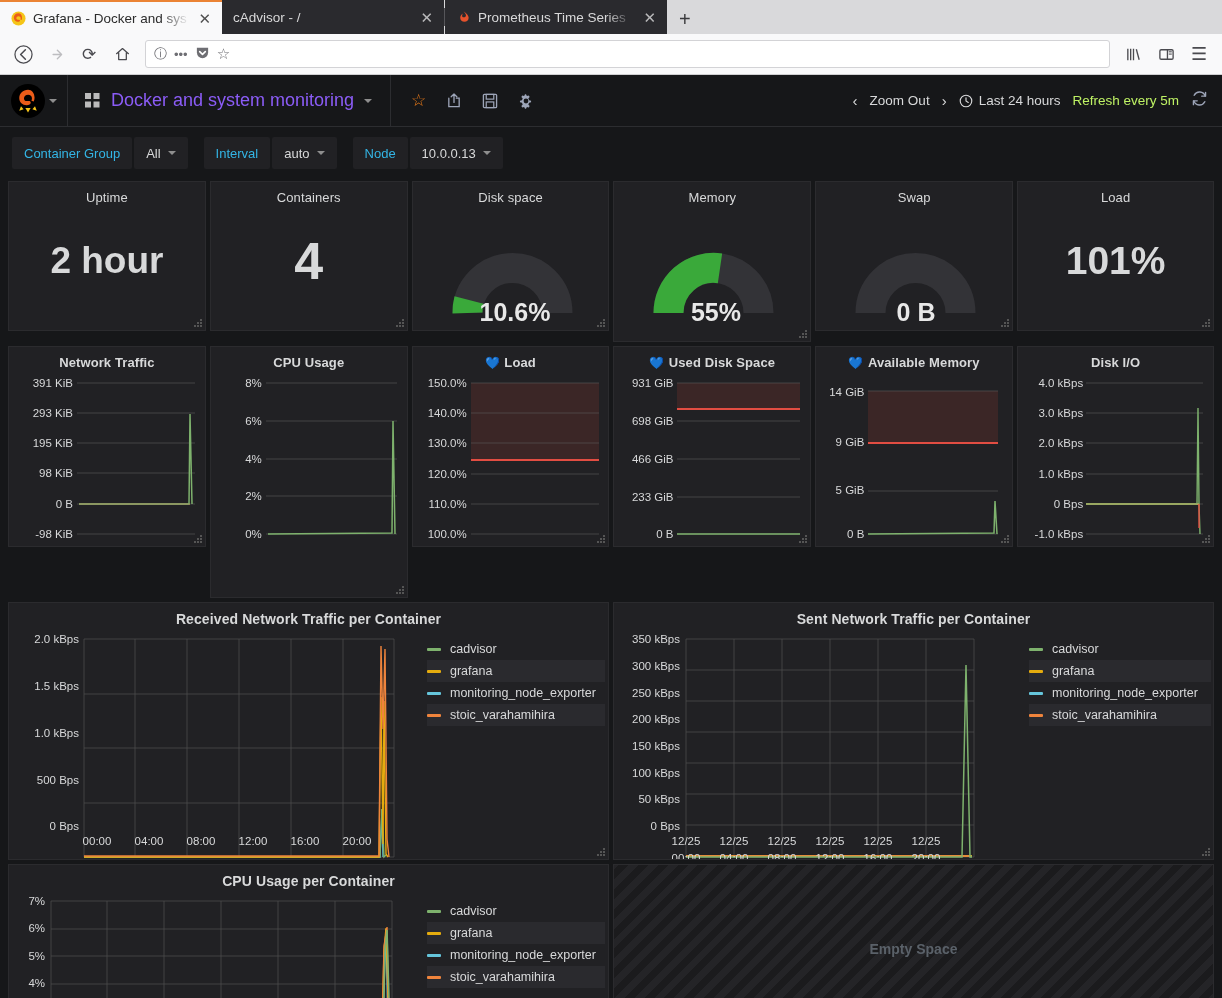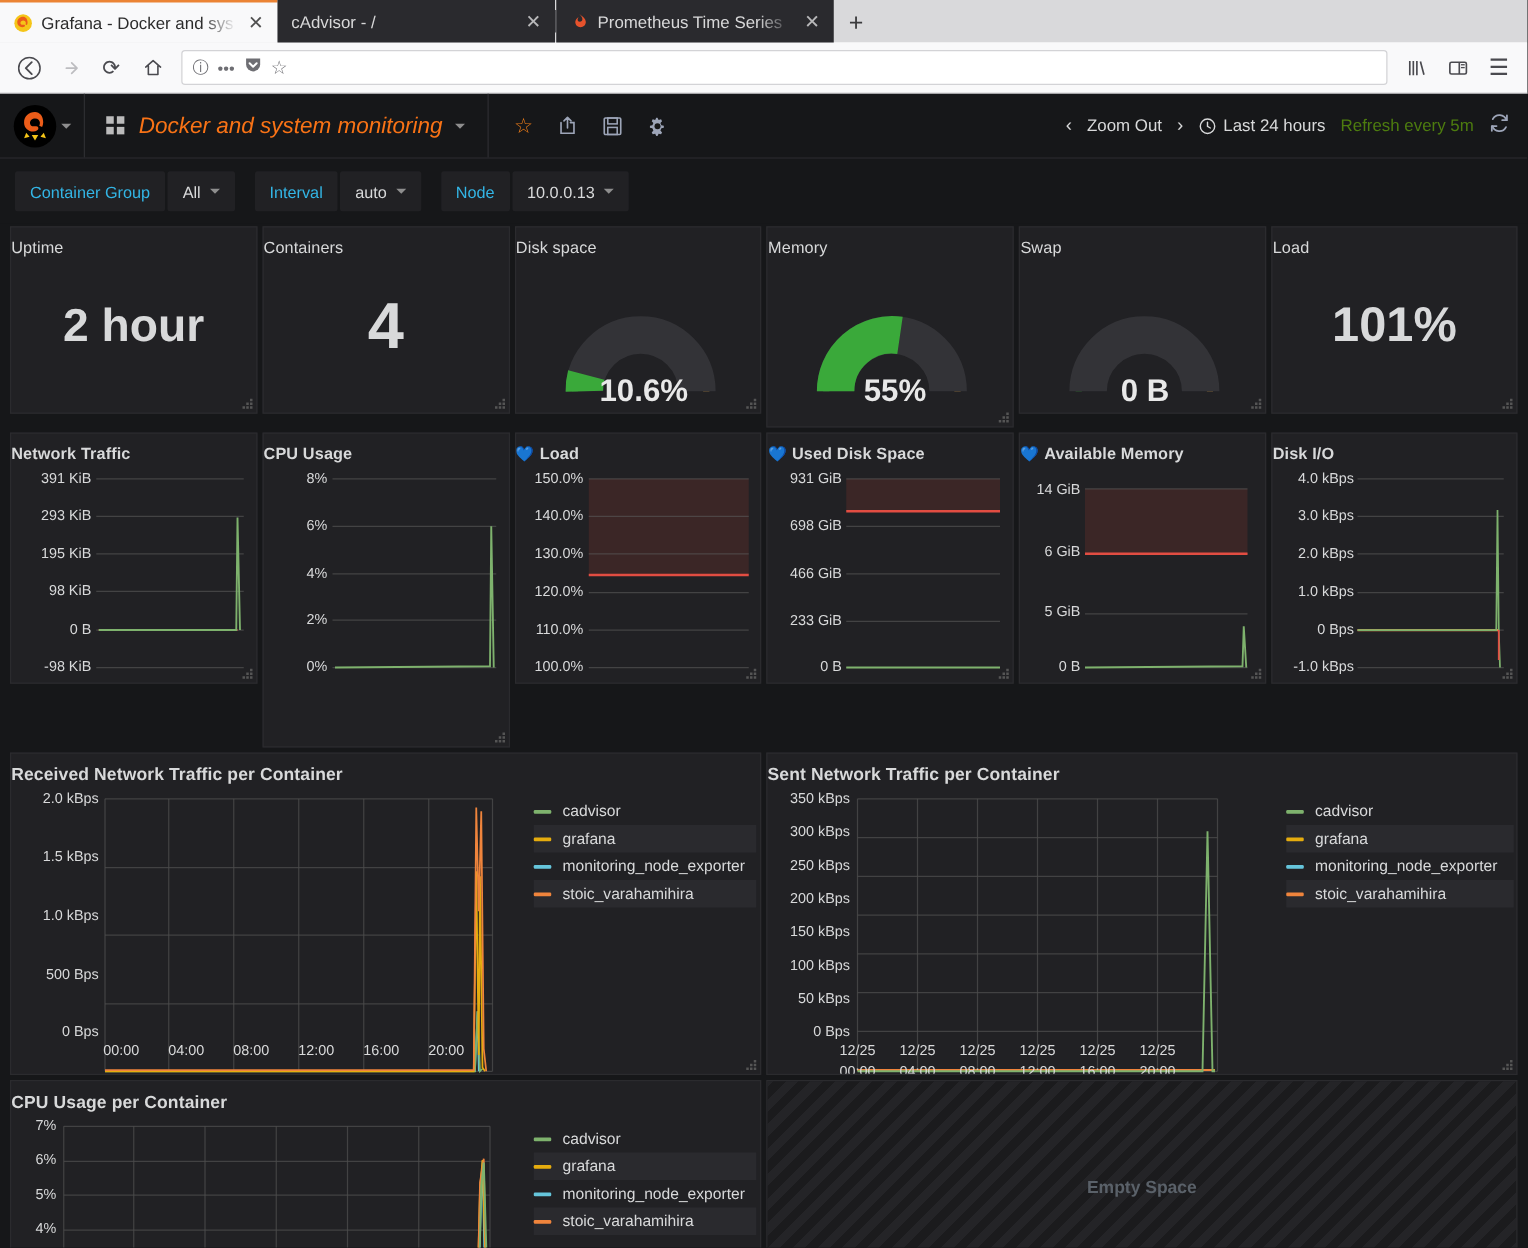--- a/index.html
+++ b/index.html
@@ -67,45 +67,45 @@
   .g-logo {
     width: 34px; height: 34px; border-radius: 50%; background: #000;
     display: flex; align-items: center; justify-content: center;
   }
   .caret { border-left: 4px solid transparent; border-right: 4px solid transparent;
            border-top: 4px solid #8e8e8e; display: inline-block; }
   .g-dashtitle {
     display: flex; align-items: center; gap: 10px; padding: 0 18px 0 16px;
     border-right: 1px solid #2c2d30;
   }
-  .g-dashtitle .tname { font-size: 18px; color: #f97316; font-style: italic; }
+  .g-dashtitle .tname { font-size: 18px; color: #8b5cf6; }
   .g-icons { display: flex; align-items: center; gap: 20px; padding-left: 20px; }
   .g-ico { color: #9da5b8; font-size: 16px; display: flex; align-items: center; }
   .g-ico.star { color: #eb7b18; font-size: 17px; }
   .g-spacer { flex: 1; }
   .g-timectl { display: flex; align-items: center; gap: 12px; padding-right: 14px; font-size: 13.5px; }
   .g-timectl .lbl { color: #d8d9da; }
   .g-timectl .chev { color: #d8d9da; font-size: 15px; }
-  .g-timectl .refresh-lbl { color: #4d7c0f; }
+  .g-timectl .refresh-lbl { color: #bef264; }
   .g-timectl .rico { color: #9da5b8; font-size: 16px; }
 
   .g-subnav { height: 52px; display: flex; align-items: center; padding: 0 12px; gap: 0; background: #161719; }
   .varbox { display: flex; margin-right: 16px; }
   .var-label, .var-value {
     height: 32px; display: flex; align-items: center; padding: 0 12px;
     background: #212124; font-size: 13px; border-radius: 2px;
   }
   .var-label { color: #33b5e5; margin-right: 2px; }
   .var-value { color: #d8d9da; gap: 7px; }
 
   
   .grid { padding: 0 6px; }
   .row { display: flex; }
   .panel { background: #212124; border: 1px solid #2b2b2e; position: relative; margin: 2px; overflow: hidden; }
-  .ptitle { font-size: 13px; color: #d8d9da; padding-top: 8px; letter-spacing: .1px; }
+  .ptitle { text-align: center; font-size: 13px; color: #d8d9da; padding-top: 8px; letter-spacing: .1px; }
   .ptitle.bold { font-weight: bold; }
   .handle { position: absolute; right: 3px; bottom: 3px; width: 12px; height: 12px; }
   .handle i { position: absolute; width: 2px; height: 2px; background: #555; display: block; }
 
   .singlestat-val {
     display: flex; align-items: center; justify-content: center;
     color: #d8d9da; font-weight: bold;
   }
 
   .sparkpanel { position: relative; }
@@ -539,21 +539,21 @@
         <g stroke="#5a5a5a" stroke-opacity=".6" stroke-width="1">
           <line x1="52" y1="18" x2="182" y2="18"></line>
             <line x1="52" y1="70" x2="182" y2="70"></line>
           <line x1="52" y1="118" x2="182" y2="118"></line>
             <line x1="52" y1="161" x2="182" y2="161"></line>
         </g>
         <line x1="52" y1="70" x2="182" y2="70" stroke="#e24d42" stroke-width="2"></line>
         <path d="M52 161 L178 160 L179 128 L181 161" fill="none" stroke="#7eb26d" stroke-width="1.5"></path>
       </svg>
       <div class="axis-lab" style="left:2px;top:39px;width:46px">14 GiB</div>
-      <div class="axis-lab" style="left:2px;top:89px;width:46px">6 GiB</div>
+      <div class="axis-lab" style="left:2px;top:89px;width:46px">9 GiB</div>
       <div class="axis-lab" style="left:2px;top:137px;width:46px">5 GiB</div>
       <div class="axis-lab" style="left:2px;top:181px;width:46px">0 B</div>
       <div class="handle">
           <i style="right:0;bottom:0"></i>
           <i style="right:3px;bottom:0"></i>
           <i style="right:6px;bottom:0"></i>
           <i style="right:0;bottom:3px"></i>
           <i style="right:3px;bottom:3px"></i>
           <i style="right:0;bottom:6px"></i>
         </div>

